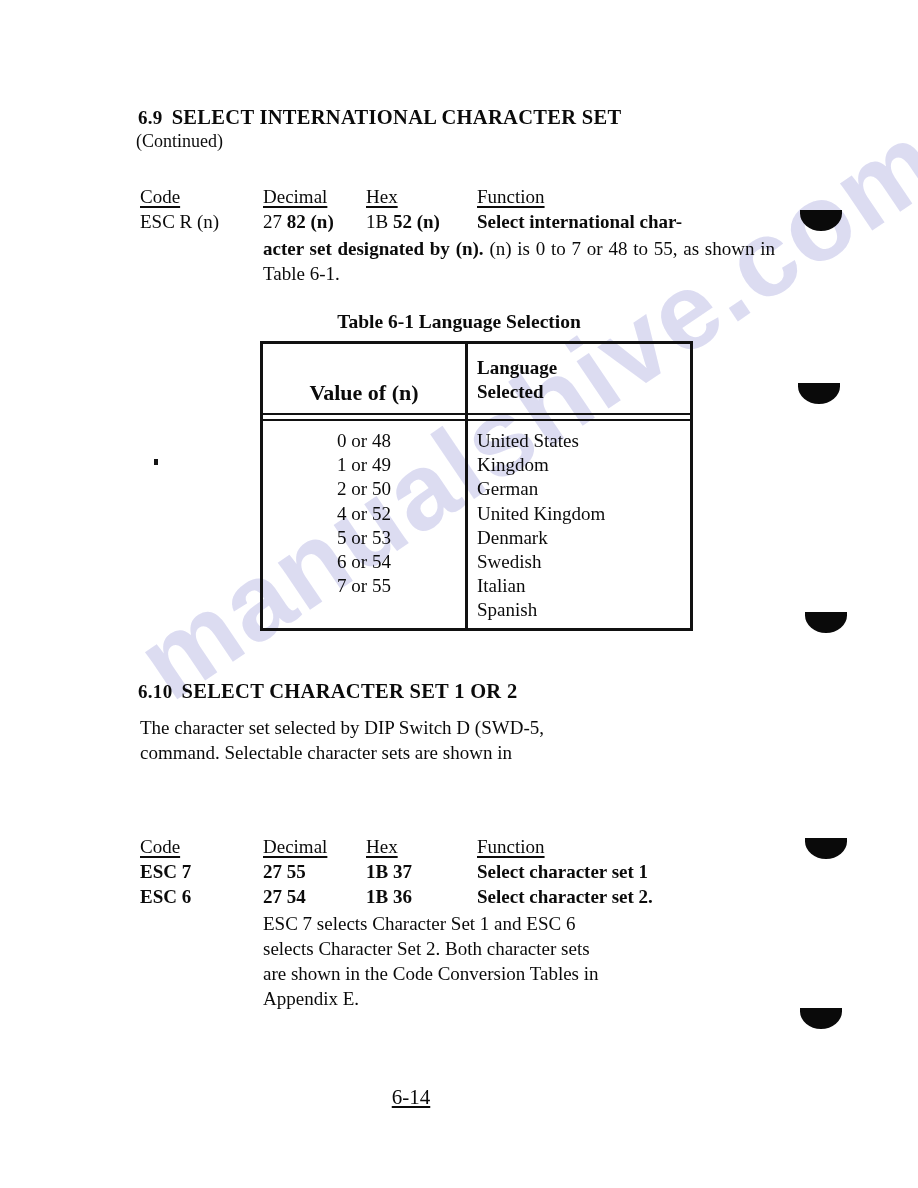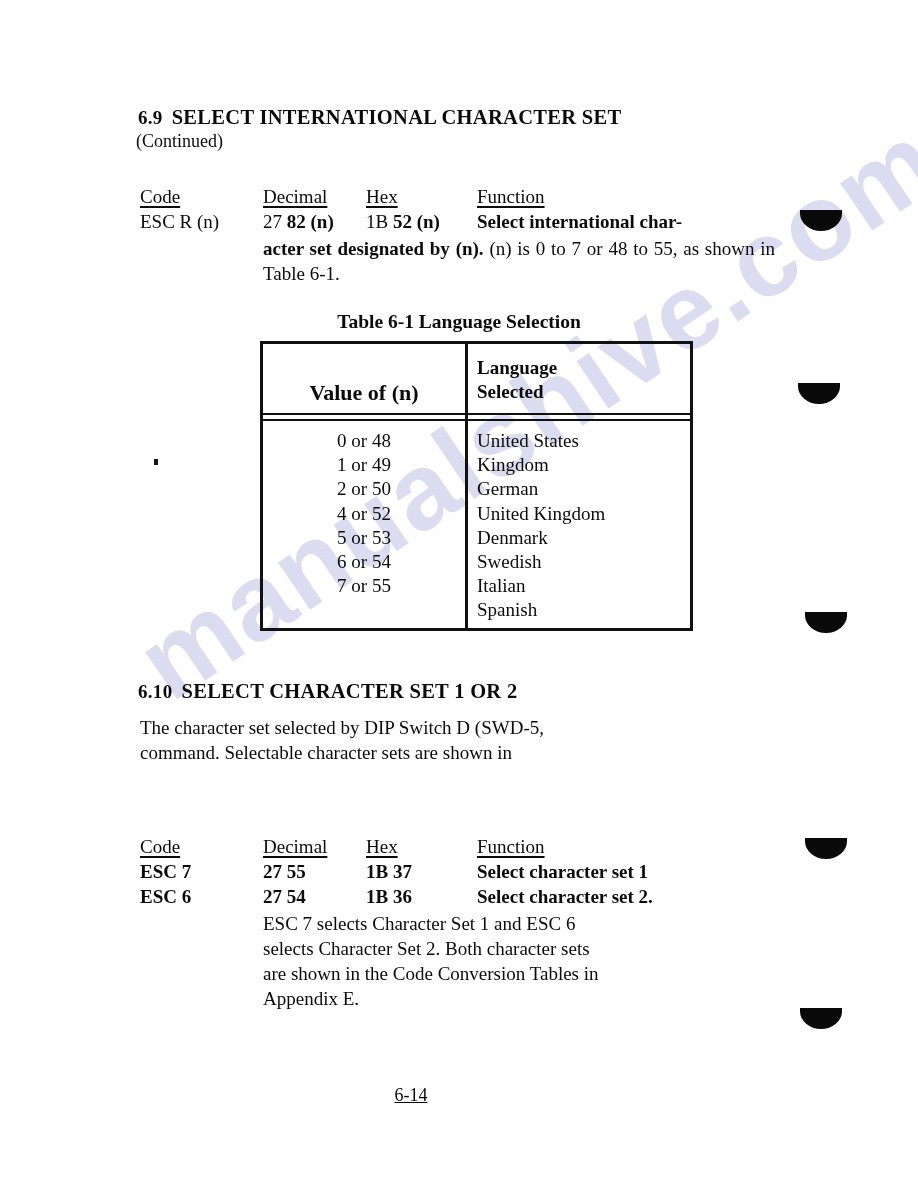--- a/index.html
+++ b/index.html
@@ -161,21 +161,21 @@
     line-height: 25px;
     text-align: justify;
   }
   .para .last { text-align: left; }
 
   
   .pageno {
     position: absolute;
     left: 0; top: 1085px; width: 822px;
     text-align: center;
-    font-size: 18px;
+    font-size: 21px;
     text-decoration: underline;
   }
 
   
   .hole {
     position: absolute;
     width: 42px; height: 21px;
     background: #0a0a0a;
     border-radius: 0 0 40px 40px / 0 0 34px 34px;
     z-index: 3;

